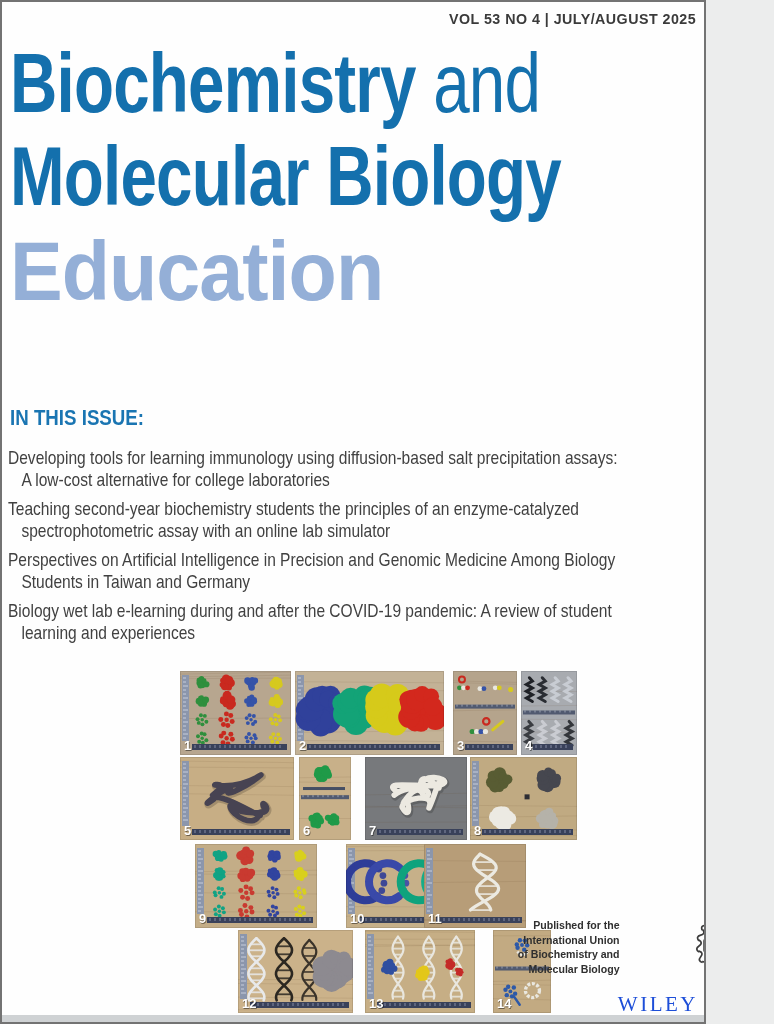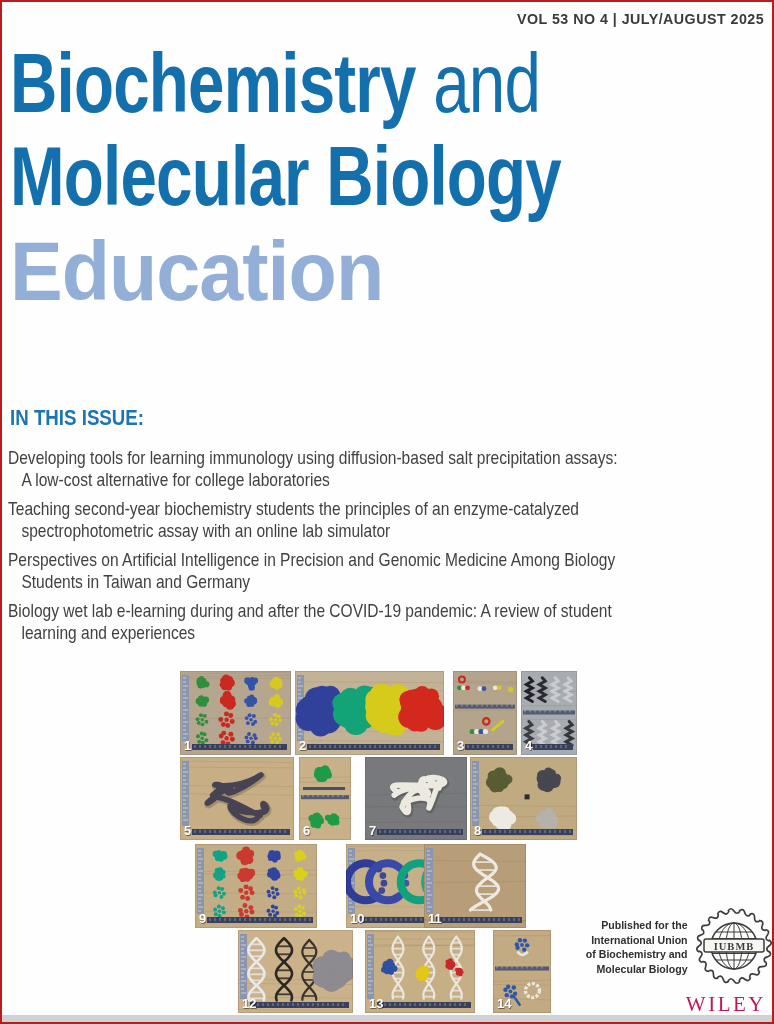--- a/index.html
+++ b/index.html
@@ -1,17 +1,17 @@
 <!DOCTYPE html>
 <html><head>
 <meta charset="utf-8">
 <style>
   html,body{margin:0;padding:0;background:#eceded;}
-  .page{position:relative;width:774px;height:1024px;box-sizing:border-box;
-        background:#fefefe;border:2px solid #b91c1c;overflow:hidden;
+  .page{position:relative;width:706px;height:1024px;box-sizing:border-box;
+        background:#fefefe;border:2px solid #737373;overflow:hidden;
         font-family:"Liberation Sans",sans-serif;}
   .issue-line{position:absolute;top:8px;right:8px;font-size:15px;font-weight:bold;
         color:#3a3a3a;letter-spacing:.5px;transform:scaleX(.95);transform-origin:right top;
         white-space:nowrap;}
   .masthead{position:absolute;left:8px;top:0;margin:0;font-weight:bold;}
   .m-line{position:absolute;left:0;white-space:nowrap;font-size:84px;line-height:1;
         letter-spacing:-1px;transform:scaleX(.78);transform-origin:left top;}
   .m1{top:39px;color:#1470ad;}
   .m2{top:132px;color:#1470ad;}
   .m3{top:227px;color:#94afd7;transform:scaleX(.94);}
@@ -24,21 +24,21 @@
   .article{margin:0 0 7px 0;font-size:18.5px;line-height:22px;font-weight:normal;}
   .article .l2{padding-left:16px;}
   .figure-grid{position:absolute;left:0;top:0;width:774px;height:1024px;pointer-events:none;}
   .panel{position:absolute;}
   .panel svg{display:block;}
   .publisher{position:absolute;right:84px;top:916px;text-align:right;color:#2f2f2f;
         font-size:11.5px;line-height:14.5px;font-weight:bold;
         transform:scaleX(.92);transform-origin:right top;}
   .iubmb{position:absolute;left:690px;top:900px;}
   .wiley{position:absolute;right:6px;top:990px;font-family:"Liberation Serif",serif;
-        font-size:21px;letter-spacing:2.5px;color:#be185d;}
+        font-size:21px;letter-spacing:2.5px;color:#1d4ed8;}
   .bottom-bar{position:absolute;left:-2px;right:-2px;bottom:-2px;height:9px;background:#cfd2d4;}
 </style>
 </head>
 <body>
 
 <div class="page">
   <div class="issue-line">VOL 53 NO 4  |  JULY/AUGUST 2025</div>
 
   <h1 class="masthead">
     <div class="m-line m1"><span>Biochemistry</span><span class="m-light"> and</span></div>

